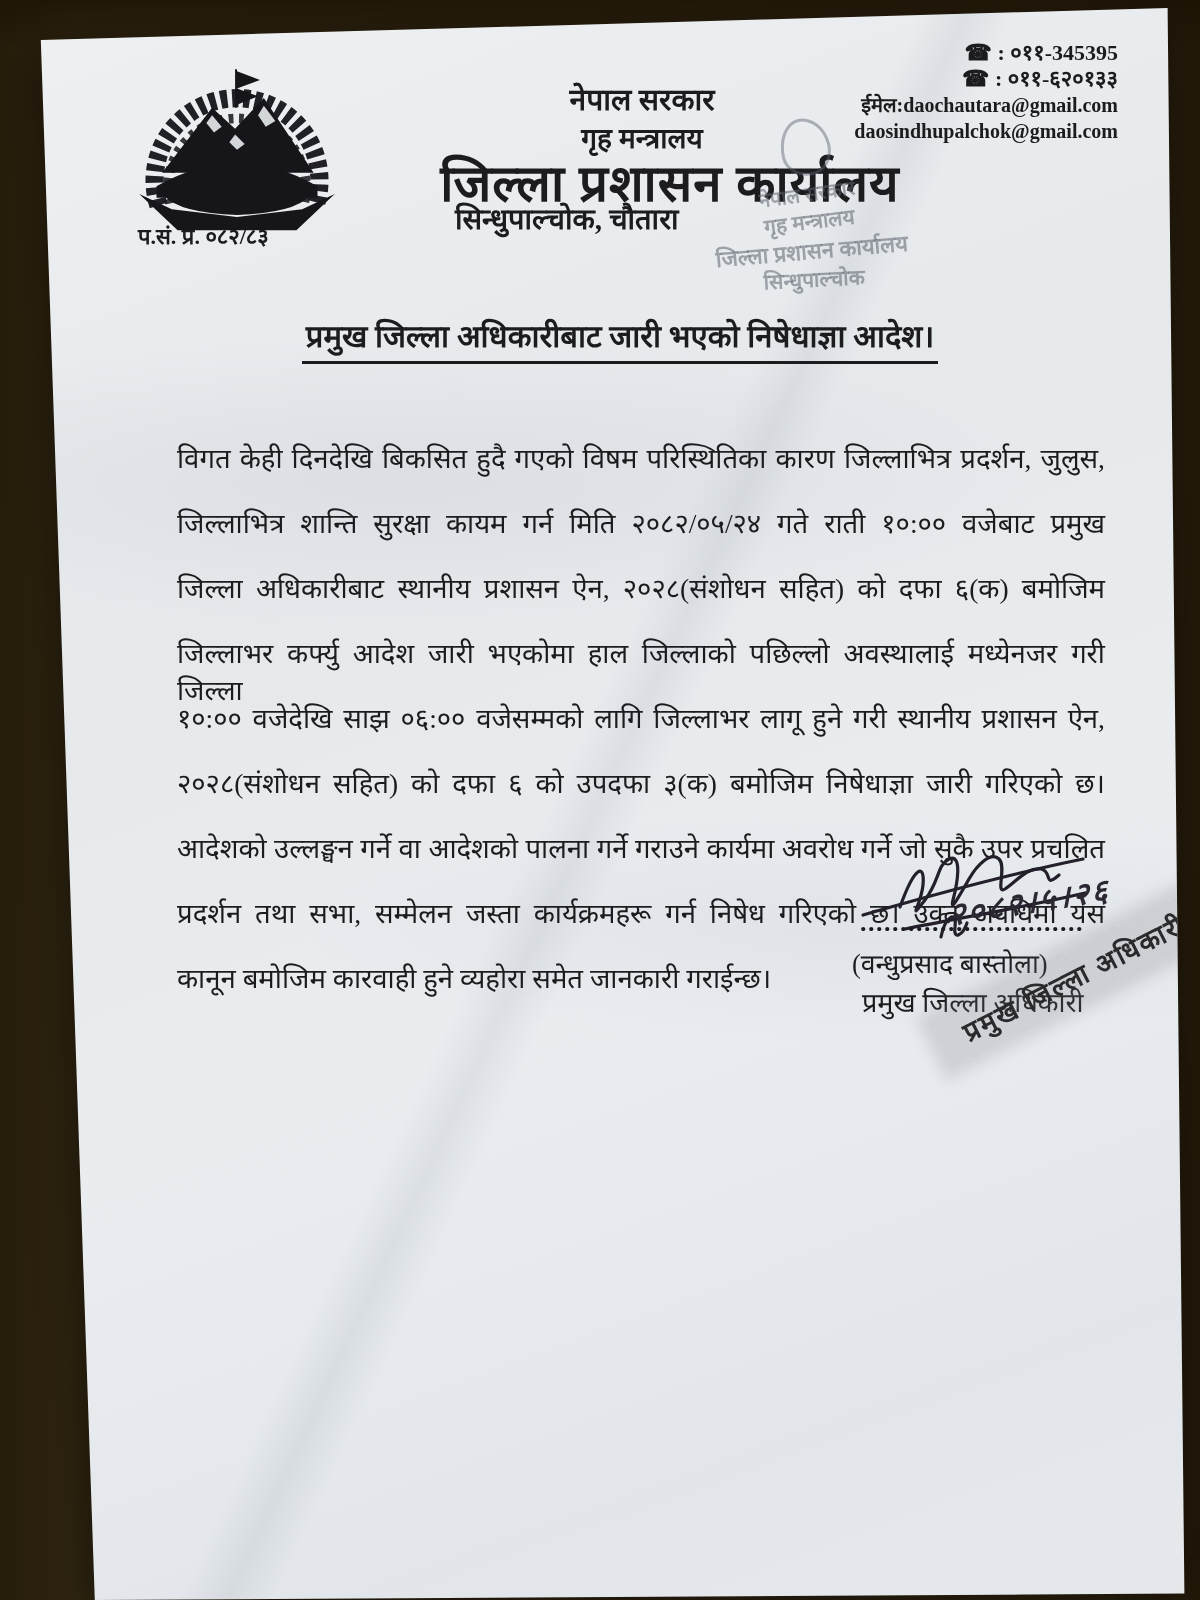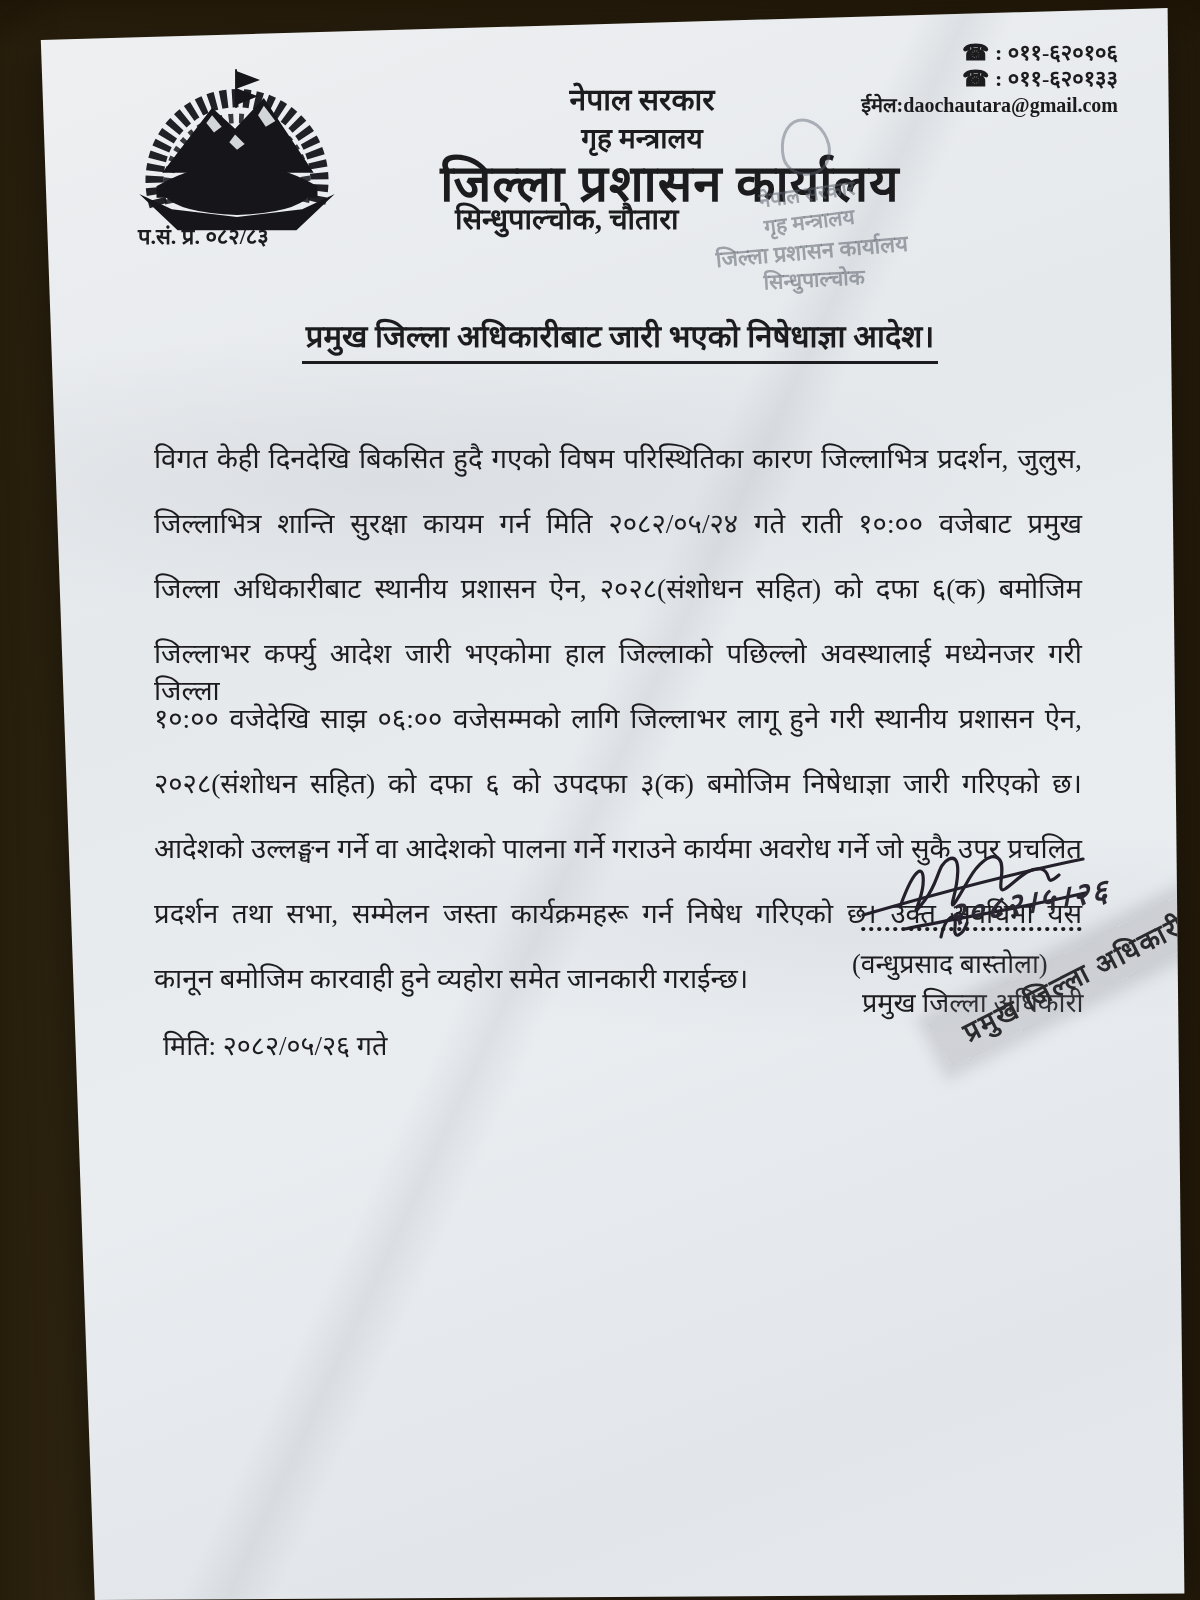--- a/index.html
+++ b/index.html
@@ -40,21 +40,21 @@
   .location{left:455px;top:198px;width:350px;text-align:left;font-size:29px;font-weight:bold;}
   .contact{right:82px;top:40px;width:330px;text-align:right;font-size:21px;line-height:26px;}
   .contact .phone-row{font-weight:bold;font-size:22px;}
   .contact .email-row{font-size:20px;font-weight:bold;}
   .contact .email-label{font-weight:bold;}
   .refno{left:138px;top:220px;font-size:22px;font-weight:bold;}
   
   .title{left:20px;top:314px;width:1200px;text-align:center;font-size:31px;font-weight:bold;}
   .title span{border-bottom:3px solid #1c1c1e;padding:0 4px 7px 4px;}
   
-  .body-block{left:154px;top:412px;width:928px;font-size:27.5px;}
+  .body-block{left:177px;top:412px;width:928px;font-size:27.5px;}
   .bodyline{height:37.6px;line-height:37.6px;text-align:justify;white-space:normal;}
   .bodyline::after{content:"";display:inline-block;width:100%;height:0;}
   .bodyline.last{text-align:left;}
   .bodyline.last::after{content:none;}
   
   .sig-svg{left:845px;top:845px;}
   .hand-date{left:948px;top:880px;font-size:31px;font-weight:bold;font-style:italic;color:#2b2733;transform:rotate(-9deg) skewX(-6deg);letter-spacing:3px;}
   .dots{left:860px;top:908px;font-size:26px;letter-spacing:1.5px;font-weight:bold;}
   .sig-name{left:852px;top:945px;font-size:26.5px;}
   .sig-role{left:862px;top:983px;font-size:27px;}
@@ -116,29 +116,32 @@
     <div class="fs1">नेपाल सरकार</div>
     <div class="fs2">गृह मन्त्रालय</div>
     <div class="fs3">जिल्ला प्रशासन कार्यालय</div>
     <div class="fs4">सिन्धुपाल्चोक</div>
   </div>
 
   <div class="abs ink contact">
     <div class="phone-row">
       <span>☎</span>
       <span>:</span>
-      <span>०११-६२०१०६</span>
+      <span>०११-345395</span>
     </div>
     <div class="phone-row">
       <span>☎</span>
       <span>:</span>
       <span>०११-६२०१३३</span>
     </div>
     <div class="email-row">
       <span class="email-label">ईमेल:</span><span>daochautara@gmail.com</span>
+    </div>
+    <div class="email-row">
+      <span>daosindhupalchok@gmail.com</span>
     </div>
   </div>
 
   <p class="abs ink refno">प.सं. प्र. ०८२/८३</p>
 
   <p class="abs ink title"><span>प्रमुख जिल्ला अधिकारीबाट जारी भएको निषेधाज्ञा आदेश।</span></p>
 
   <div class="abs ink body-block">
     <p class="bodyline">विगत केही दिनदेखि बिकसित हुदै गएको विषम परिस्थितिका कारण जिल्लाभित्र प्रदर्शन, जुलुस,</p>
     <p class="bodyline">जिल्लाभित्र शान्ति सुरक्षा कायम गर्न मिति २०८२/०५/२४ गते राती १०:०० वजेबाट प्रमुख</p>
@@ -161,16 +164,15 @@
   </svg>
   <p class="abs hand-date">२०८२।५।२६</p>
   <p class="abs ink dots">............................</p>
   <p class="abs ink sig-name">(वन्धुप्रसाद बास्तोला)</p>
   <p class="abs ink sig-role">प्रमुख जिल्ला अधिकारी</p>
 
   <div class="abs diag-stamp">
     <span>प्रमुख जिल्ला अधिकारी</span>
   </div>
 
-  <p class="abs ink date-line">मिति: २०८२/०५/२६ गते</p>
 
 </div>
 </div>
 
 </body></html>

